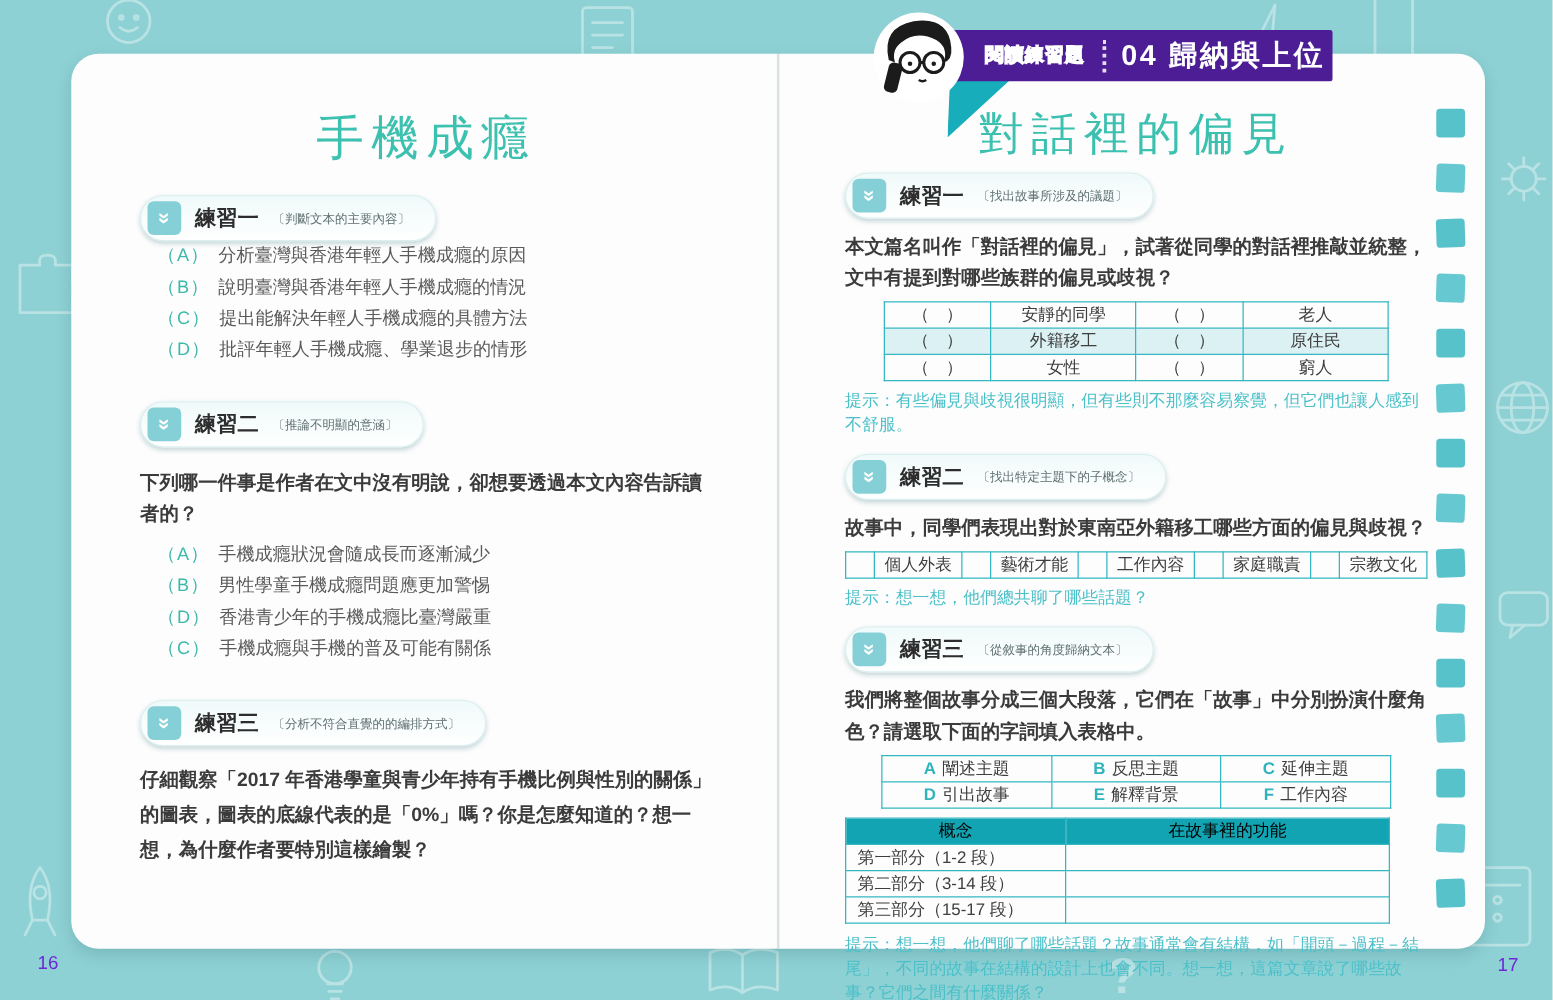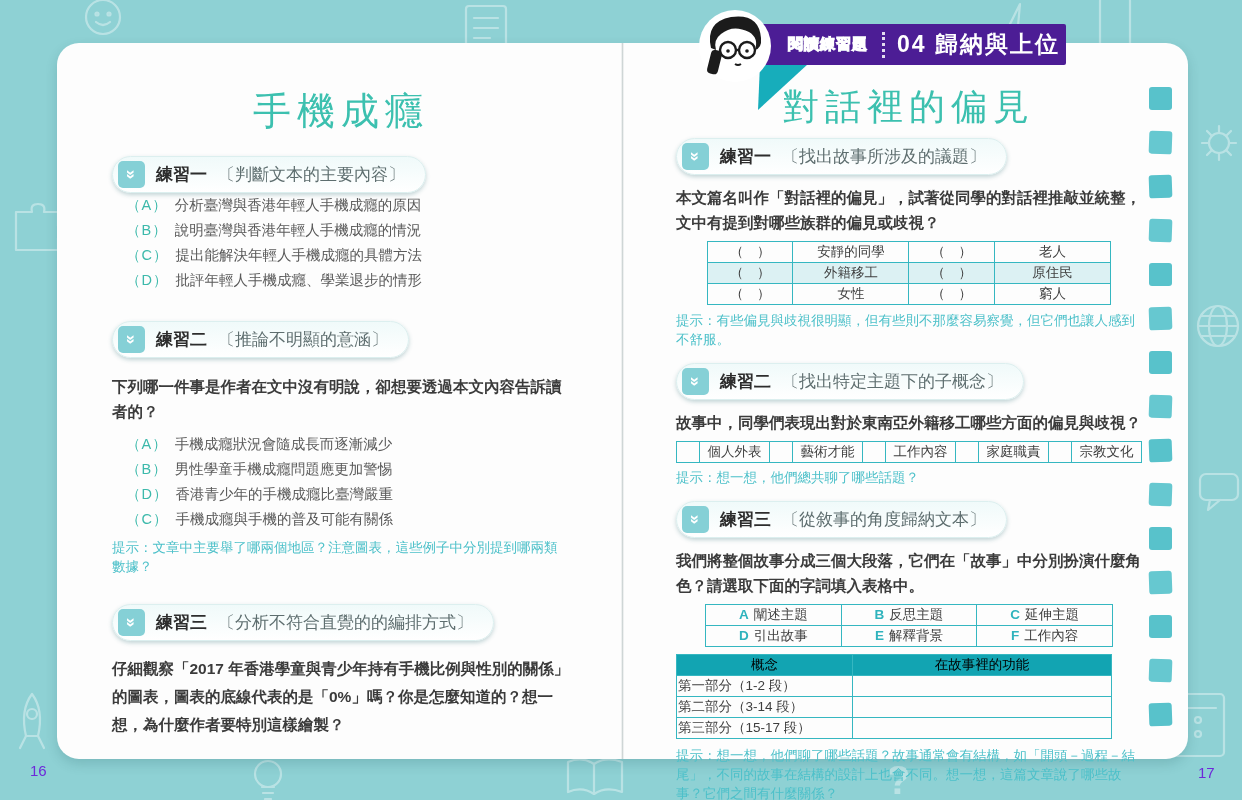--- a/index.html
+++ b/index.html
@@ -47,21 +47,21 @@
   .col-right h1.sec-title { font-size:36px; line-height:46px; margin-bottom:8px; }
 
   .badge { display:inline-flex; align-items:center; gap:11px;
            background:linear-gradient(#f0fafa,#ffffff); border:1px solid #dcefef;
            border-radius:19px; padding:4px 20px 4px 5px;
            box-shadow:0 2px 4px rgba(60,120,125,.3); }
   .chev { width:27px; height:27px; background:#85d0d6; color:#fff; border-radius:5px;
           display:flex; align-items:center; justify-content:center; }
   .chev b { transform:rotate(90deg); font-size:17px; line-height:1; font-weight:700; }
   .badge .bl { font-weight:700; color:#2d2d2d; font-size:17px; }
-  .badge .bs { color:#5e6e6f; font-size:17px; }
+  .badge .bs { color:#5e6e6f; font-size:10px; }
 
   .q { font-size:15.5px; color:#3b3b3b; font-weight:600; line-height:25px; }
   .col-left .q { margin:16px 0 8px; }
   .col-right .q { margin:10px 0 6px; }
   .opts { margin-left:14px; }
   .opt { font-size:14.5px; color:#5a5a5a; line-height:25px; }
   .opt .ol { color:#3cb9ab; margin-right:7px; letter-spacing:1px; }
   .hint { font-size:13.5px; color:#4cc0c9; line-height:19px; }
   .mt6{margin-top:6px;} .mt14{margin-top:14px;} .mt28{margin-top:28px;}
   .para { font-size:15.5px; color:#3b3b3b; font-weight:600; line-height:28px; margin-top:14px; }
@@ -71,21 +71,21 @@
   .tbl-groups { width:404px; margin:4px auto 6px; }
   .tbl-groups .shaded td { background:#dcf1f3; }
   .tbl-groups .c-bl { width:86px; } .tbl-groups .c-lb { width:118px; }
   .tbl-aspects { width:100%; margin:2px 0 5px; }
   .tbl-aspects .c-bl { width:23px; }
   .tbl-wordbank { width:408px; margin:6px auto 7px; }
   .tbl-wordbank td { height:14px; }
   .wb-letter { color:#2fb3bd; font-weight:700; margin-right:5px; }
   .tbl-concept { width:436px; margin:2px 0 7px; }
   .tbl-concept th { background:#12a4b2; color:#000000; font-weight:400; }
-  .tbl-concept td.lbl { text-align:left; padding-left:1px; width:176px; }
+  .tbl-concept td.lbl { text-align:left; padding-left:9px; width:176px; }
 </style>
 </head>
 <body>
 
 <svg class="doodle" style="left:80px;top:-6px" width="46" height="46">
     <circle cx="23" cy="23" r="17"></circle>
     <circle cx="17" cy="20" r="1.5"></circle>
     <circle cx="29" cy="20" r="1.5"></circle>
     <path d="M16,28 Q23,34 30,28"></path>
   </svg>
@@ -220,21 +220,20 @@
     <span class="bl">練習二</span>
     <span class="bs">〔推論不明顯的意涵〕</span>
   </div>
   <p class="q">下列哪一件事是作者在文中沒有明說，卻想要透過本文內容告訴讀者的？</p>
   <div class="opts">
     <div class="opt"><span class="ol">（A）</span><span>手機成癮狀況會隨成長而逐漸減少</span></div>
     <div class="opt"><span class="ol">（B）</span><span>男性學童手機成癮問題應更加警惕</span></div>
     <div class="opt"><span class="ol">（D）</span><span>香港青少年的手機成癮比臺灣嚴重</span></div>
     <div class="opt"><span class="ol">（C）</span><span>手機成癮與手機的普及可能有關係</span></div>
   </div>
-  <p class="hint mt6">提示：文章中主要舉了哪兩個地區？注意圖表，這些例子中分別提到哪兩類數據？</p>
 
   <div class="badge mt28">
     <span class="chev">
         <b>»</b>
       </span>
     <span class="bl">練習三</span>
     <span class="bs">〔分析不符合直覺的的編排方式〕</span>
   </div>
   <p class="para">仔細觀察「2017 年香港學童與青少年持有手機比例與性別的關係」的圖表，圖表的底線代表的是「0%」嗎？你是怎麼知道的？想一想，為什麼作者要特別這樣繪製？</p>
 </div>

